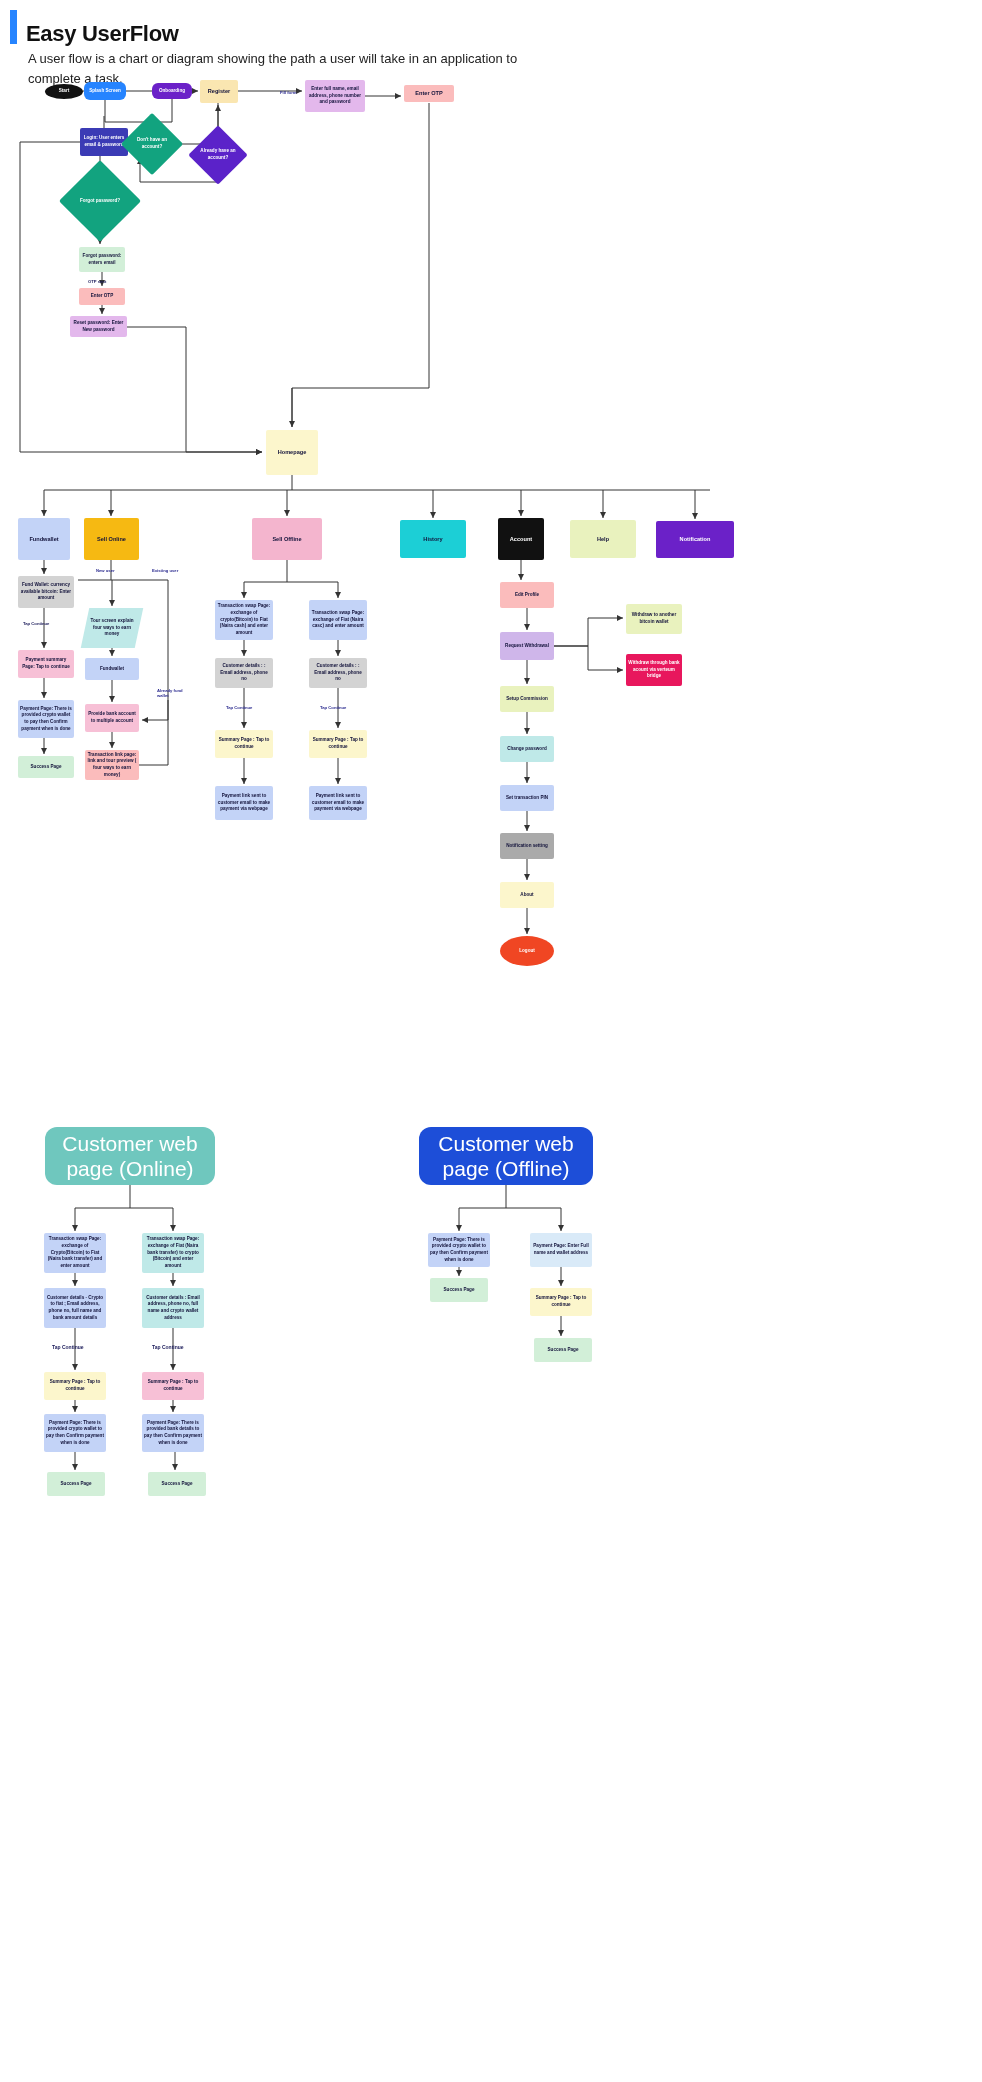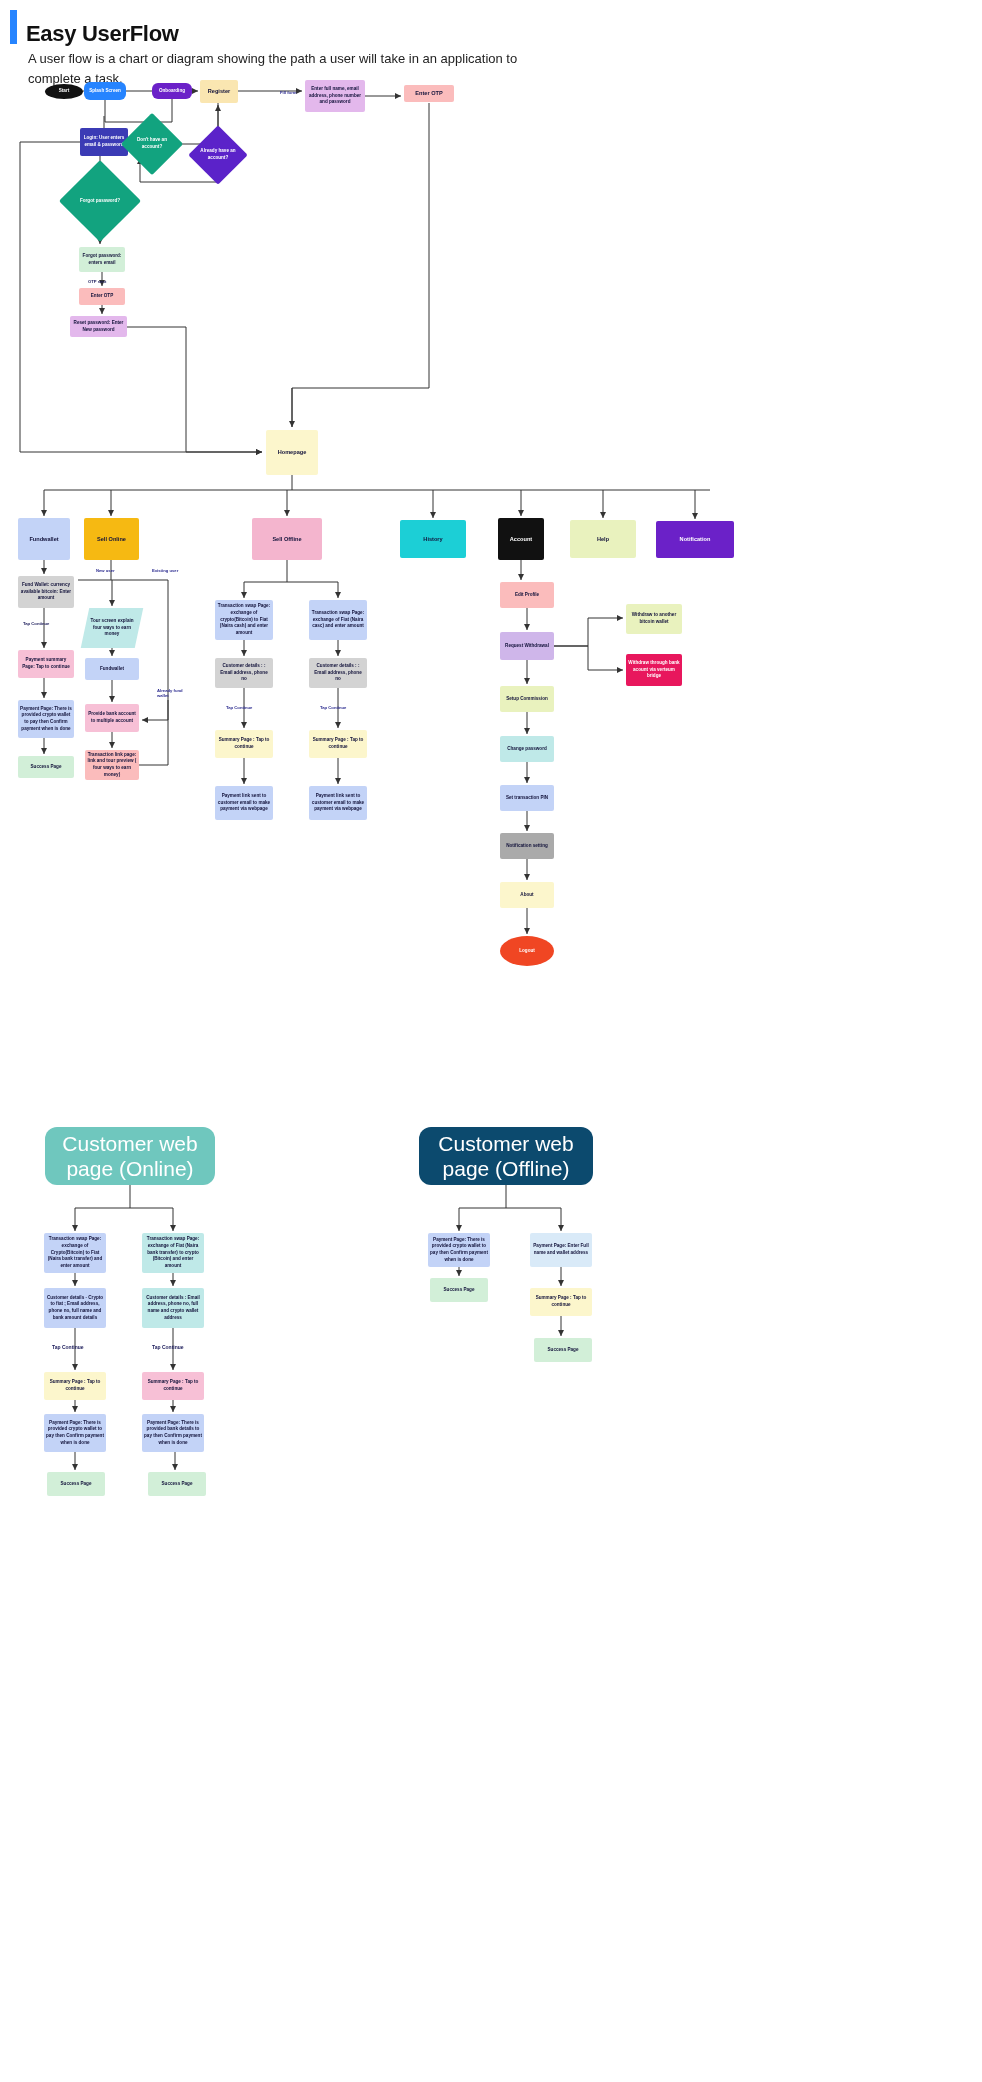--- a/index.html
+++ b/index.html
@@ -394,21 +394,21 @@
   <div class="node rect" style="left:142px;top:1414px;width:62px;height:38px;background:#C3D3F7;">
     <span>Payment Page: There is provided bank details to pay then Confirm payment when is done</span>
     </div>
   <div class="node rect" style="left:148px;top:1472px;width:58px;height:24px;background:#D2EFD8;">
     <span>Success Page</span>
     </div>
 
   <div class="edge-label dark" style="left:52px;top:1344px;font-size:5px;">Tap Continue</div>
   <div class="edge-label dark" style="left:152px;top:1344px;font-size:5px;">Tap Continue</div>
 
-  <div class="banner" style="left:419px;top:1127px;width:174px;height:58px;background:#0c4a6e;">
+  <div class="banner" style="left:419px;top:1127px;width:174px;height:58px;background:#1d4ed8;">
     <span>Customer web page (Offline)</span>
     </div>
 
   <div class="node rect" style="left:428px;top:1233px;width:62px;height:34px;background:#C3D3F7;">
     <span>Payment Page: There is provided crypto wallet to pay then Confirm payment when is done</span>
     </div>
   <div class="node rect" style="left:430px;top:1278px;width:58px;height:24px;background:#D2EFD8;">
     <span>Success Page</span>
     </div>
 

